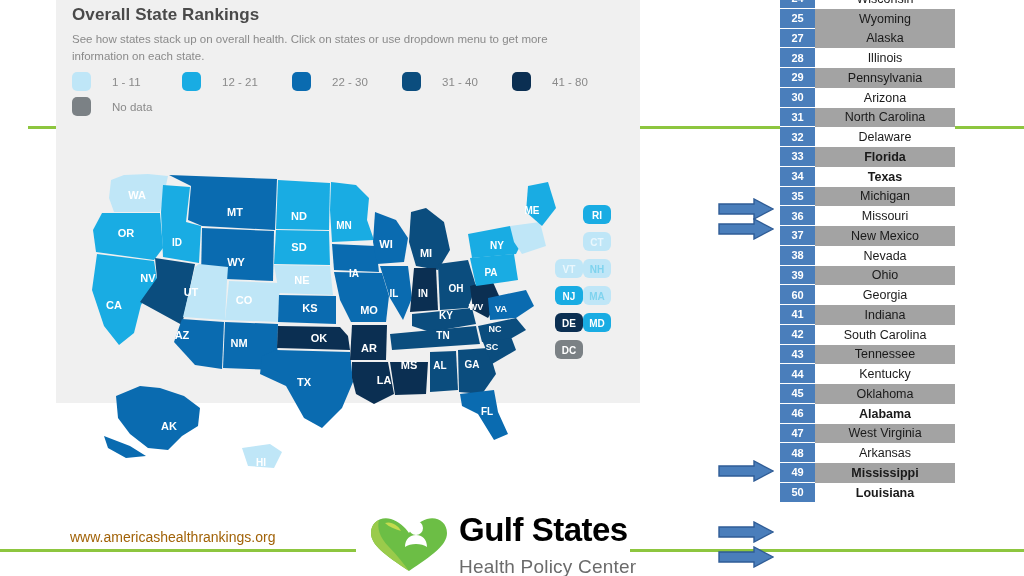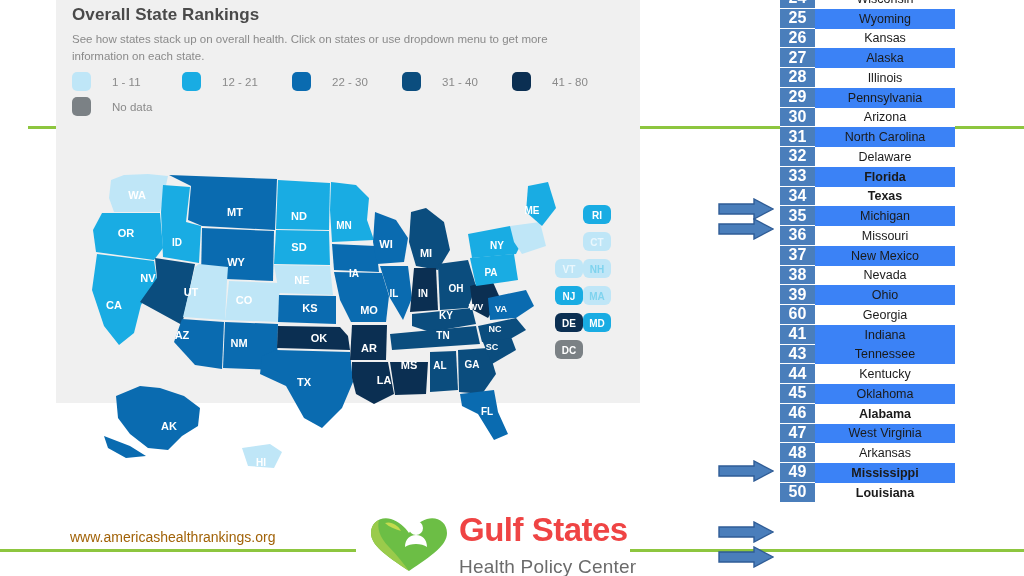--- a/index.html
+++ b/index.html
@@ -53,44 +53,44 @@
     font-weight:bold;text-anchor:middle;font-size:10px;
   }
 
   
   #rankings{
     position:absolute;left:780px;top:-11px;width:175px;z-index:3;
   }
   .rank-row{display:flex;height:19.75px;align-items:stretch;}
   .rank-num{
     flex:0 0 35px;background:#4A7EBB;color:#ffffff;
-    font-size:16px;font-weight:bold;
+    font-size:11px;font-weight:bold;
     display:flex;align-items:center;justify-content:center;
     border-bottom:1px solid #ffffff;
   }
   .rank-name{
     flex:1 1 auto;color:#1a1a1a;font-size:12.5px;
     display:flex;align-items:center;justify-content:center;
   }
   .rank-row.odd .rank-name{background:#ffffff;}
-  .rank-row.even .rank-name{background:#3b82f6;}
+  .rank-row.even .rank-name{background:#a3a3a3;}
   .rank-name.bold{font-weight:bold;}
 
   
   .arrow{position:absolute;z-index:4;}
 
   
   #site-url{
     position:absolute;left:70px;top:529px;
     font-size:14px;color:#a16207;z-index:3;
   }
   #logo{position:absolute;left:365px;top:513px;z-index:3;}
   #logo-text{position:absolute;left:459px;top:513px;z-index:3;}
   #logo-name{
-    font-size:33px;font-weight:bold;color:#ef4444;
+    font-size:33px;font-weight:bold;color:#000000;
     letter-spacing:-.5px;line-height:1;
   }
   #logo-tag{
     font-size:19px;color:#6b6b6b;line-height:1.15;margin-top:10px;
     letter-spacing:.2px;
   }
 </style>
 </head>
 <body>
 
@@ -276,24 +276,20 @@
 
 <div id="rankings">
     <div class="rank-row odd">
       <div class="rank-num">24</div>
       <div class="rank-name">Wisconsin</div>
     </div>
     <div class="rank-row even">
       <div class="rank-num">25</div>
       <div class="rank-name">Wyoming</div>
     </div>
-    <div class="rank-row odd">
-      <div class="rank-num">26</div>
-      <div class="rank-name">Kansas</div>
-    </div>
     <div class="rank-row even">
       <div class="rank-num">27</div>
       <div class="rank-name">Alaska</div>
     </div>
     <div class="rank-row odd">
       <div class="rank-num">28</div>
       <div class="rank-name">Illinois</div>
     </div>
     <div class="rank-row even">
       <div class="rank-num">29</div>
@@ -339,20 +335,24 @@
       <div class="rank-num">39</div>
       <div class="rank-name">Ohio</div>
     </div>
     <div class="rank-row odd">
       <div class="rank-num">60</div>
       <div class="rank-name">Georgia</div>
     </div>
     <div class="rank-row even">
       <div class="rank-num">41</div>
       <div class="rank-name">Indiana</div>
+    </div>
+    <div class="rank-row odd">
+      <div class="rank-num">42</div>
+      <div class="rank-name">South Carolina</div>
     </div>
     <div class="rank-row even">
       <div class="rank-num">43</div>
       <div class="rank-name">Tennessee</div>
     </div>
     <div class="rank-row odd">
       <div class="rank-num">44</div>
       <div class="rank-name">Kentucky</div>
     </div>
     <div class="rank-row even">

